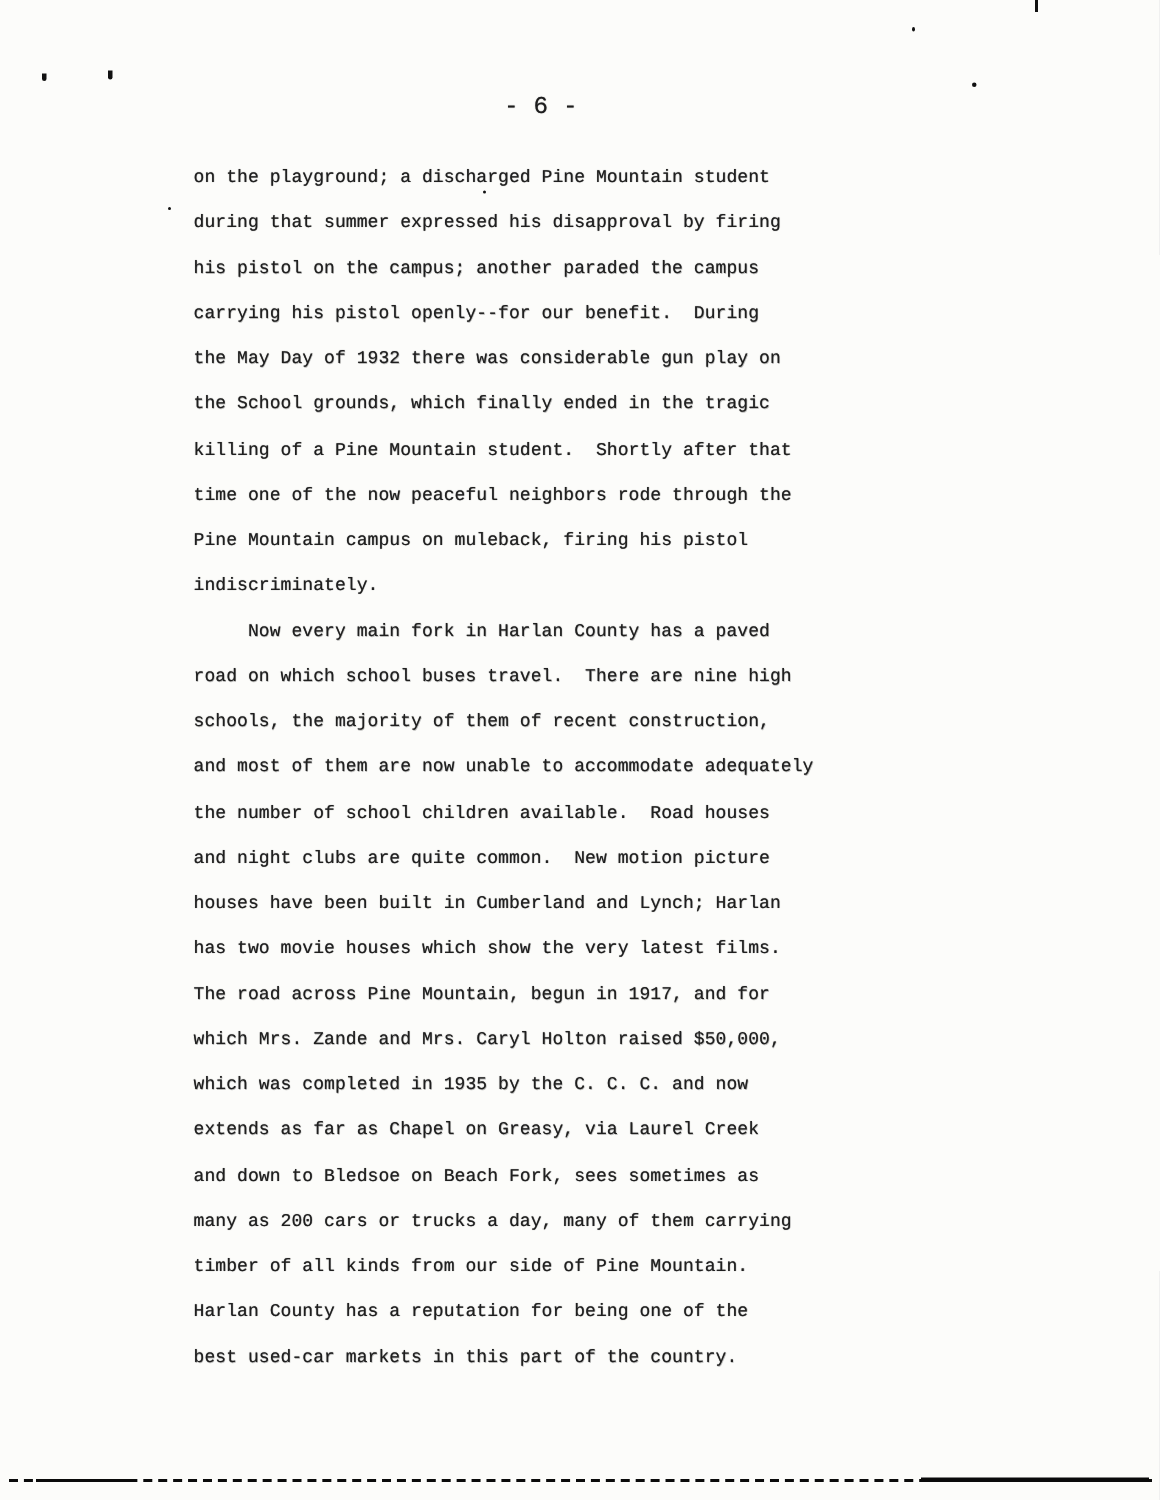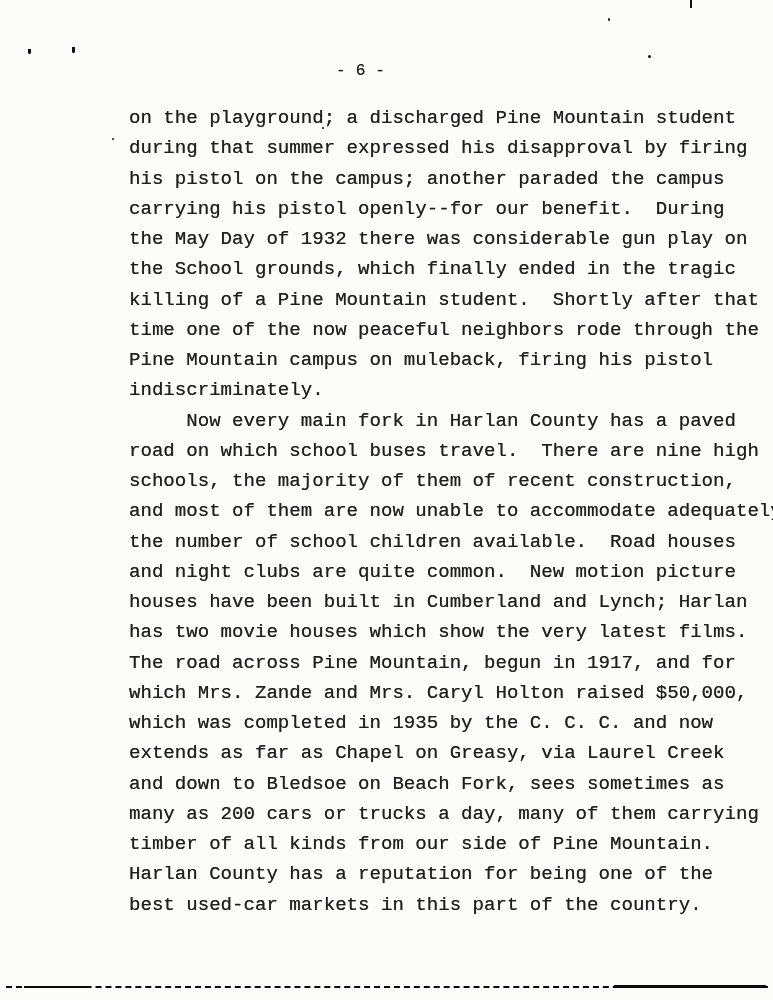--- a/index.html
+++ b/index.html
@@ -25,21 +25,21 @@
     white-space: pre;
     letter-spacing: 0.1px;
     text-shadow: 0 0 0.6px rgba(25,25,25,0.7);
   }
   .text-block {
     position: absolute;
     left: 129px;
     top: 103px;
     width: 580px;
     color: #1f1f1f;
-    font-size: 19px;
+    font-size: 12px;
     line-height: 30.25px;
     letter-spacing: 0.05px;
     text-shadow: 0 0 0.6px rgba(25,25,25,0.65), 0.4px 0.4px 0 rgba(40,40,40,0.25);
   }
   .para {
     margin: 0;
     white-space: pre;
   }
   
   .speck {

